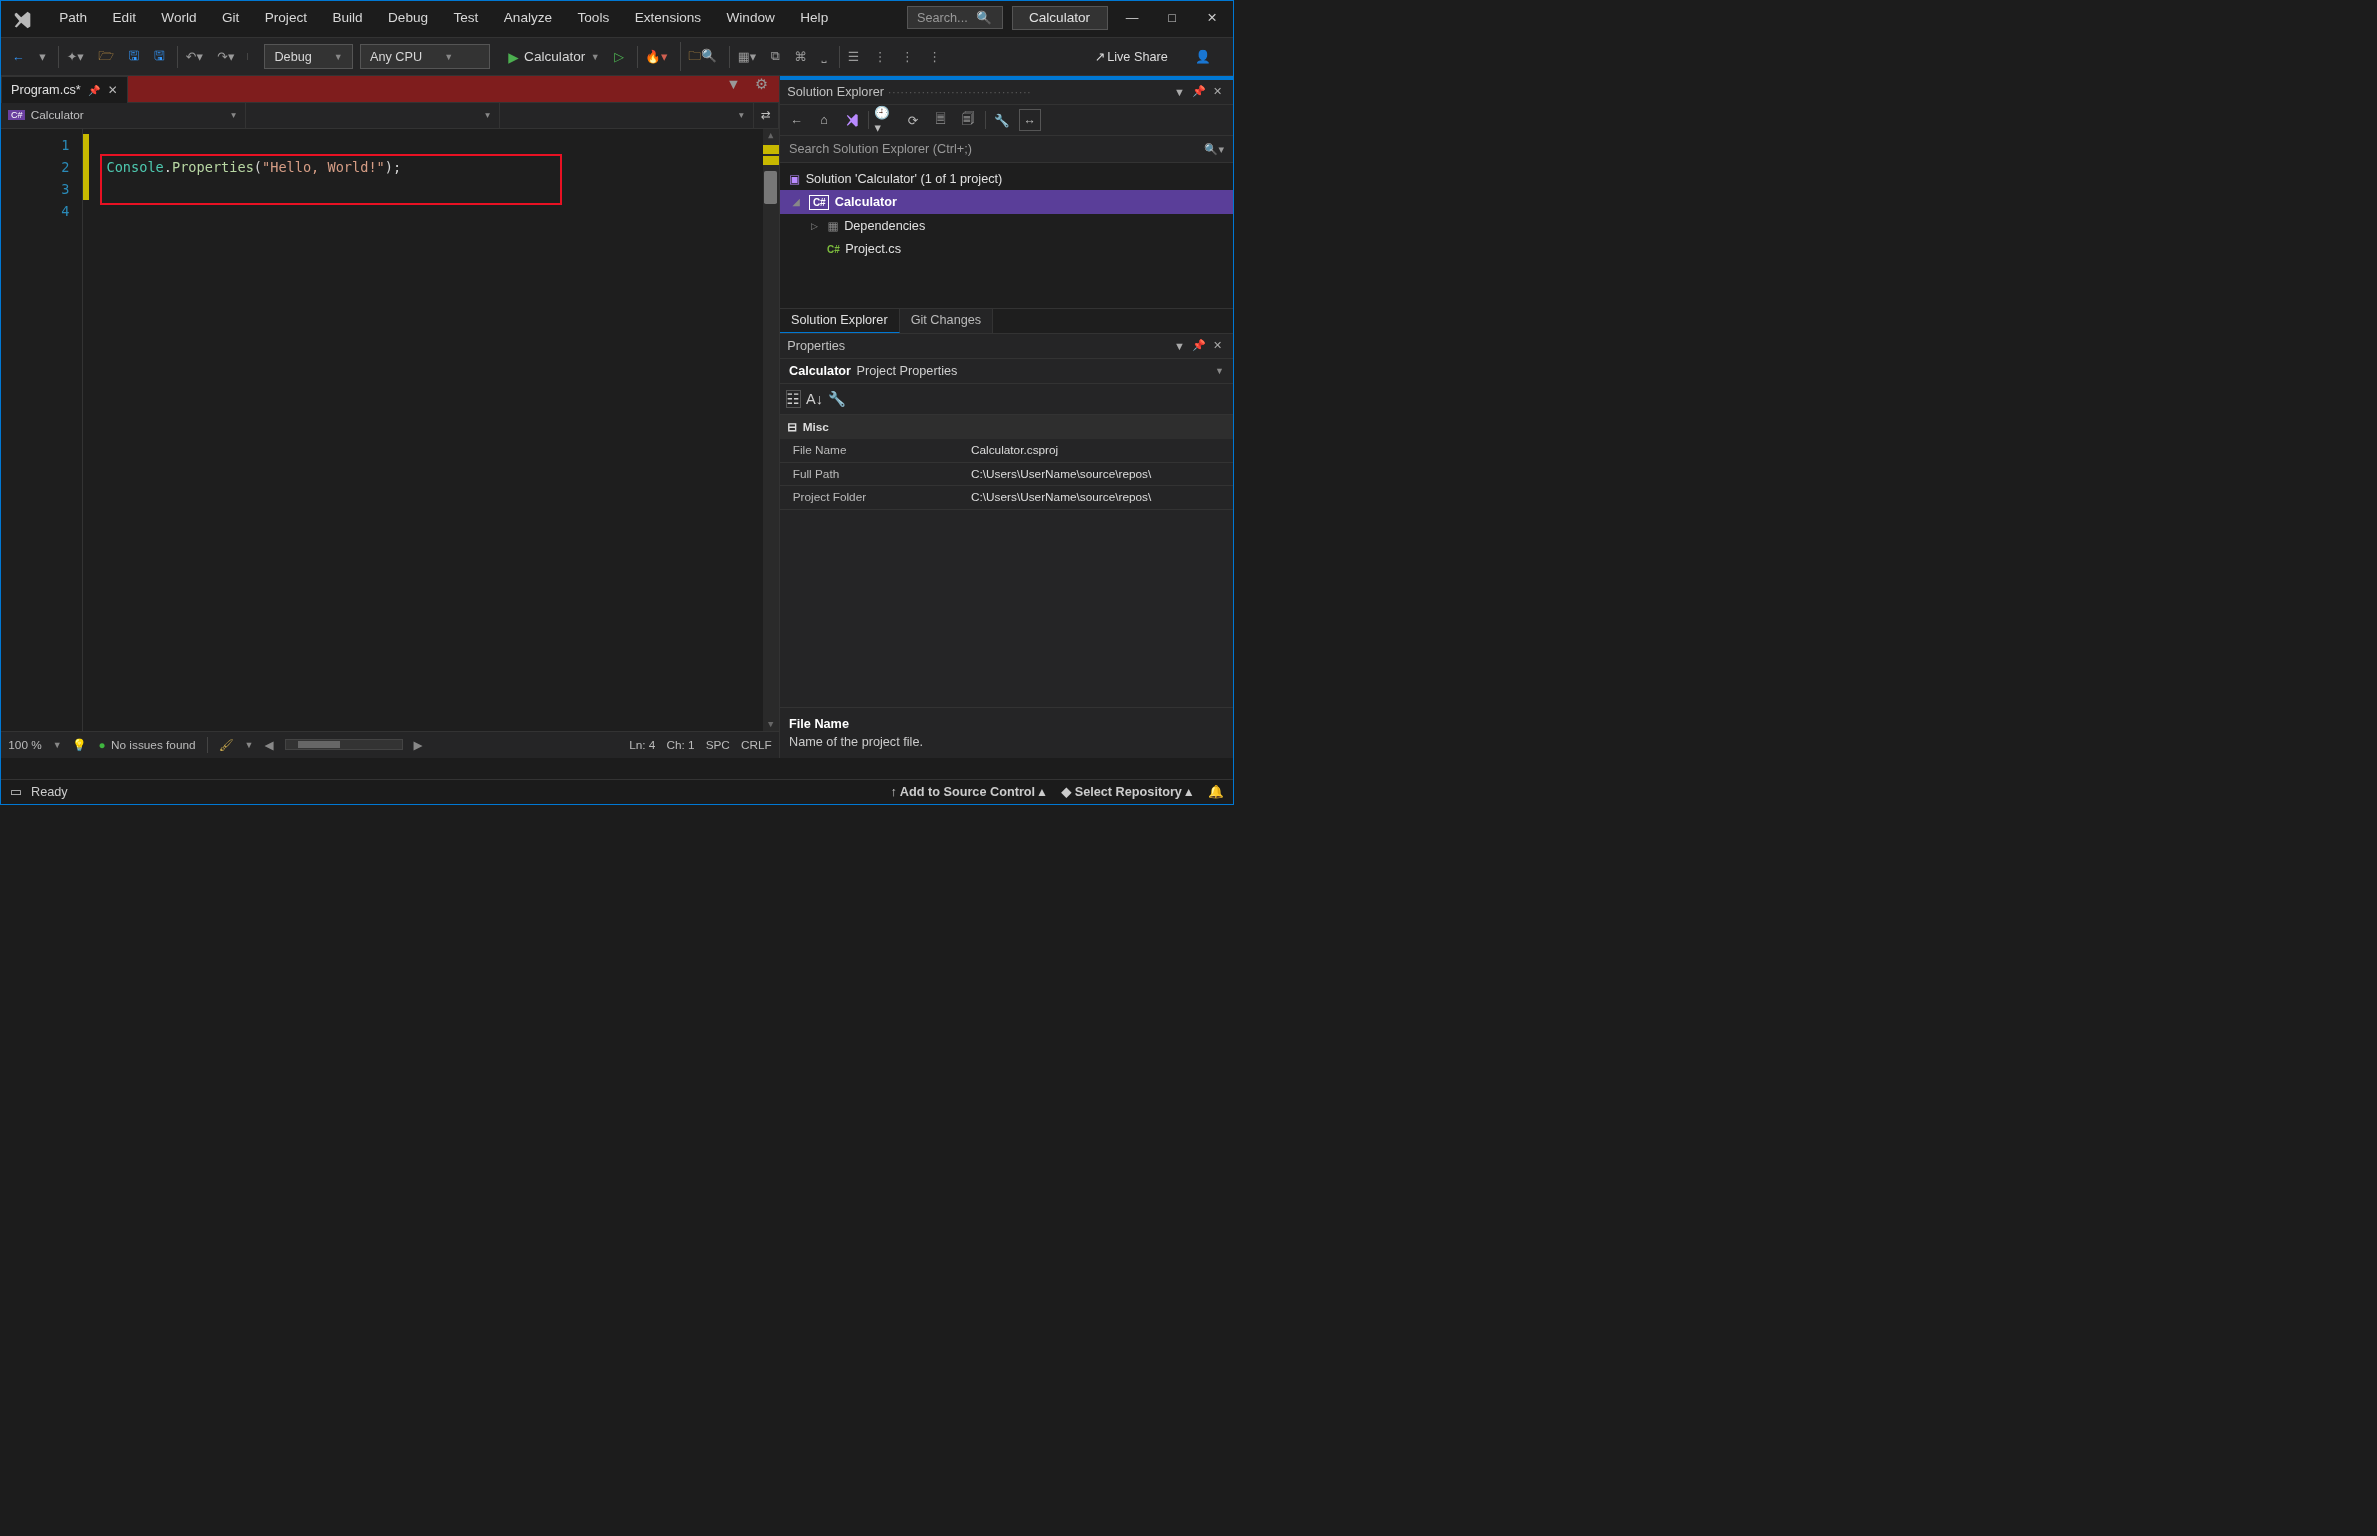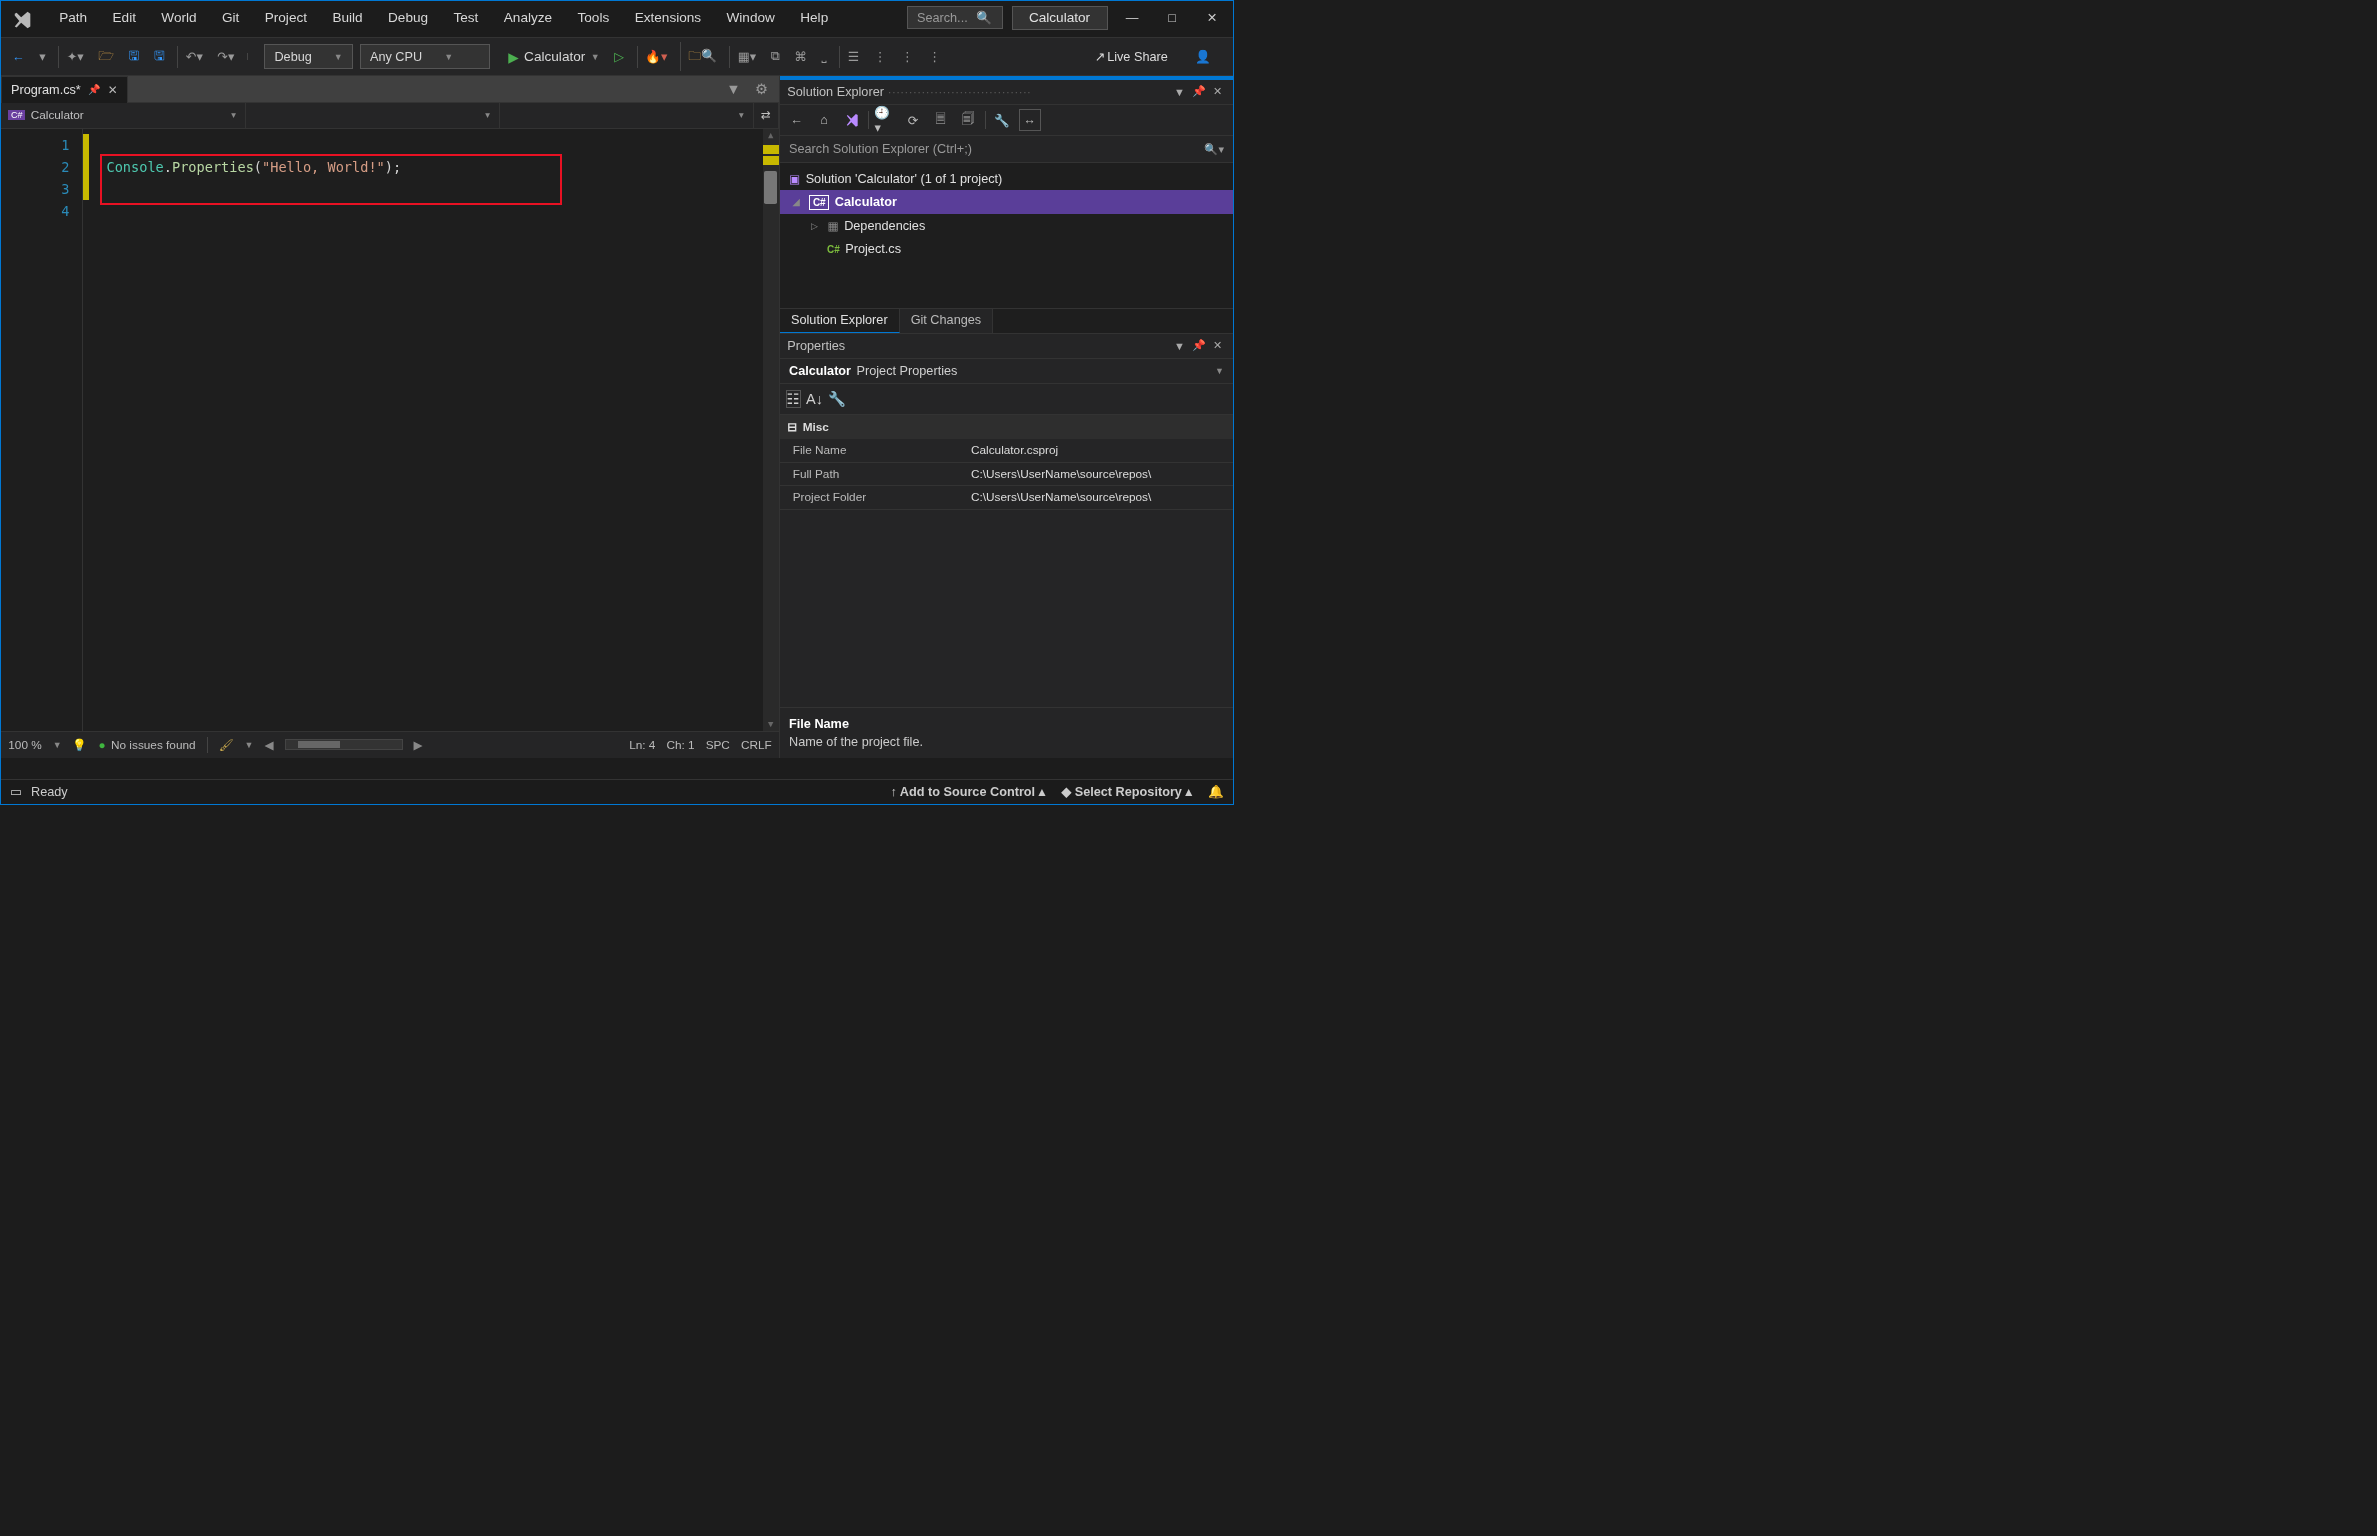--- a/index.html
+++ b/index.html
@@ -17,21 +17,21 @@
   .tbtn { padding:3.6px 5.5px; color:#9a9a9a; font-size:12.7px; display:flex; align-items:center; gap:1.8px;}
   .tbtn.vdiv { border-left:0.9px solid #444; margin-left:3.6px; padding-left:7.3px;}
   .tdropdown { background:#333; border:0.9px solid #555; height:25.4px; display:flex; align-items:center; padding:0 9px; font-size:12.7px; color:#d7d7d7; gap:22px;}
   .tdropdown .chev { font-size:9px; color:#888;}
   .run-btn { display:flex; align-items:center; color:#d7d7d7; font-size:13.6px; padding:0 5.5px; gap:5.5px;}
   .green-tri { color:#4caf50;}
   .outline-tri { color:#4caf50;}
   .live { margin-left:auto; display:flex; align-items:center; gap:16.4px; padding-right:11px;}
   .main { display:flex; height:calc(100% - 38px - 58px - 25.4px);}
   .editor-area { flex:1; display:flex; flex-direction:column; background:#1e1e1e; min-width:0;}
-  .tabstrip { display:flex; align-items:center; background:#404040; height:27px; border-bottom:0.9px solid #333; padding-right:3.6px;}
+  .tabstrip { display:flex; background:#7f1d1d; height:27px; border-bottom:0.9px solid #333; padding-right:3.6px;}
   .tab { background:#1b1b1b; border:0.9px solid #333; border-bottom:none; height:27px; display:flex; align-items:center; padding:0 9px; font-size:12.7px; color:#e0e0e0; gap:7.3px;}
   .tab .pin { font-size:10px; color:#888;}
   .tab .close { font-size:11.8px; color:#bbb;}
   .tabstrip .spacer { flex:1;}
   .tabstrip .gear { padding:0 7.3px; color:#999;}
   .navdropdowns { display:flex; background:#252526; height:25.4px; border-bottom:0.9px solid #333;}
   .navdd { border-right:0.9px solid #333; display:flex; align-items:center; padding:0 7.3px; font-size:11.8px; color:#c0c0c0; gap:5.5px;}
   .navdd .chev { font-size:8.2px; color:#888; margin-left:auto;}
   .code-area { flex:1; display:flex; position:relative; font-family:Consolas,monospace; font-size:13.6px; background:#1e1e1e; overflow:hidden;}
   .gutter { width:82px; background:#1e1e1e; text-align:right; color:#2a8ab8; padding:5.5px 12.7px 0 0; line-height:22px; border-right:0.9px solid #333;}

